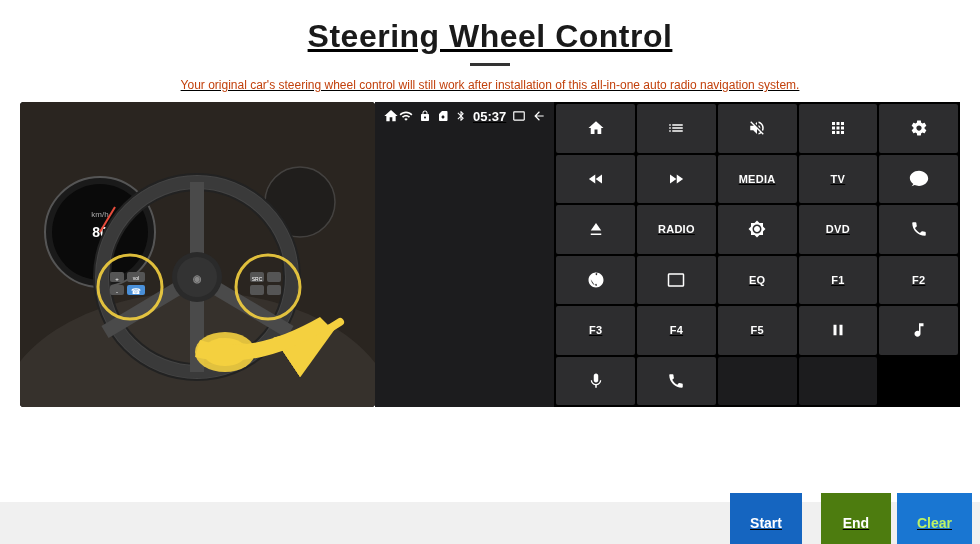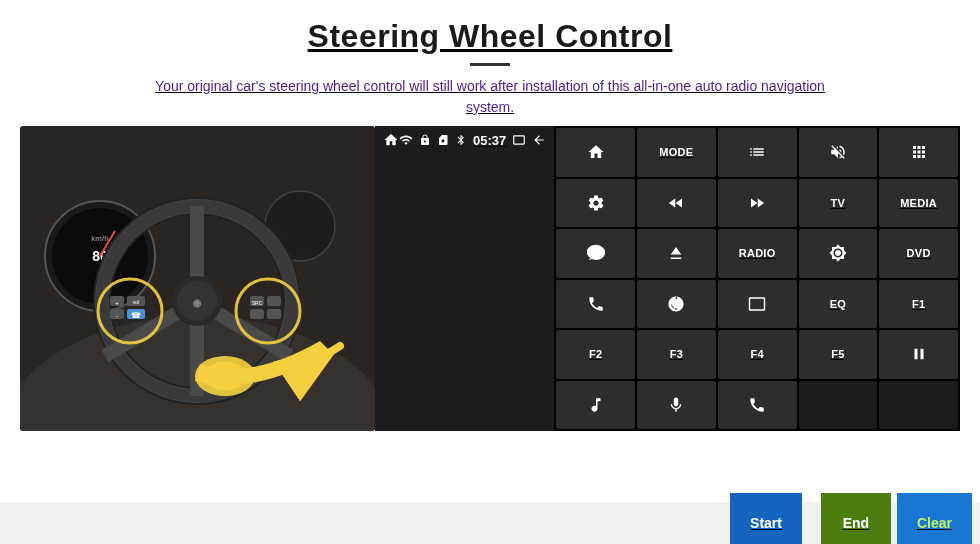--- a/index.html
+++ b/index.html
@@ -35,22 +35,22 @@
     }
 
     .title-divider {
       width: 40px;
       height: 3px;
       background: #333;
       margin: 8px auto 10px;
     }
 
     .page-subtitle {
-      font-size: 14px;
-      color: #4c1d95;
+      font-size: 12px;
+      color: #c2410c;
       line-height: 1.5;
       max-width: 700px;
       margin: 0 auto;
     }
 
     .content-section {
       display: flex;
       flex-direction: row;
       width: 100%;
       flex: 1;
@@ -314,23 +314,20 @@
       </div>
 
       <div class="button-grid">
 
         <button class="grid-btn">
           <svg viewBox="0 0 24 24">
               <path d="M10 20v-6h4v6h5v-8h3L12 3 2 12h3v8z"></path>
             </svg>
         </button>
         <button class="grid-btn">
-          <span>MODE</span>
-        </button>
-        <button class="grid-btn">
           <svg viewBox="0 0 24 24">
               <path d="M3 13h2v-2H3v2zm0 4h2v-2H3v2zm0-8h2V7H3v2zm4 4h14v-2H7v2zm0 4h14v-2H7v2zM7 7v2h14V7H7z"></path>
             </svg>
         </button>
         <button class="grid-btn">
           <svg viewBox="0 0 24 24">
               <path d="M16.5 12c0-1.77-1.02-3.29-2.5-4.03v2.21l2.45 2.45c.03-.2.05-.41.05-.63zm2.5 0c0 .94-.2 1.82-.54 2.64l1.51 1.51C20.63 14.91 21 13.5 21 12c0-4.28-2.99-7.86-7-8.77v2.06c2.89.86 5 3.54 5 6.71zM4.27 3L3 4.27 7.73 9H3v6h4l5 5v-6.73l4.25 4.25c-.67.52-1.42.93-2.25 1.18v2.06c1.38-.31 2.63-.95 3.69-1.81L19.73 21 21 19.73l-9-9L4.27 3zM12 4L9.91 6.09 12 8.18V4z"></path>
             </svg>
         </button>
         <button class="grid-btn">
@@ -348,24 +345,24 @@
           <svg viewBox="0 0 24 24">
               <path d="M11 18V6l-8.5 6 8.5 6zm.5-6l8.5 6V6l-8.5 6z"></path>
             </svg>
         </button>
         <button class="grid-btn">
           <svg viewBox="0 0 24 24">
               <path d="M4 18l8.5-6L4 6v12zm9-12v12l8.5-6L13 6z"></path>
             </svg>
         </button>
         <button class="grid-btn">
+          <span>MEDIA</span>
+        </button>
+        <button class="grid-btn">
           <span>TV</span>
-        </button>
-        <button class="grid-btn">
-          <span>MEDIA</span>
         </button>
 
         <button class="grid-btn">
           <svg viewBox="0 0 24 24" style="width:22px;height:22px">
               <path d="M12 3C6.48 3 2 6.58 2 11c0 2.56 1.51 4.83 3.83 6.34L4 20l3.19-1.33C8.54 19.21 10.22 19.5 12 19.5c5.52 0 10-3.58 10-8S17.52 3 12 3z"></path>
               <text x="12" y="14" text-anchor="middle" font-size="6" fill="white" font-weight="bold">360</text>
             </svg>
         </button>
         <button class="grid-btn">
           <svg viewBox="0 0 24 24">

